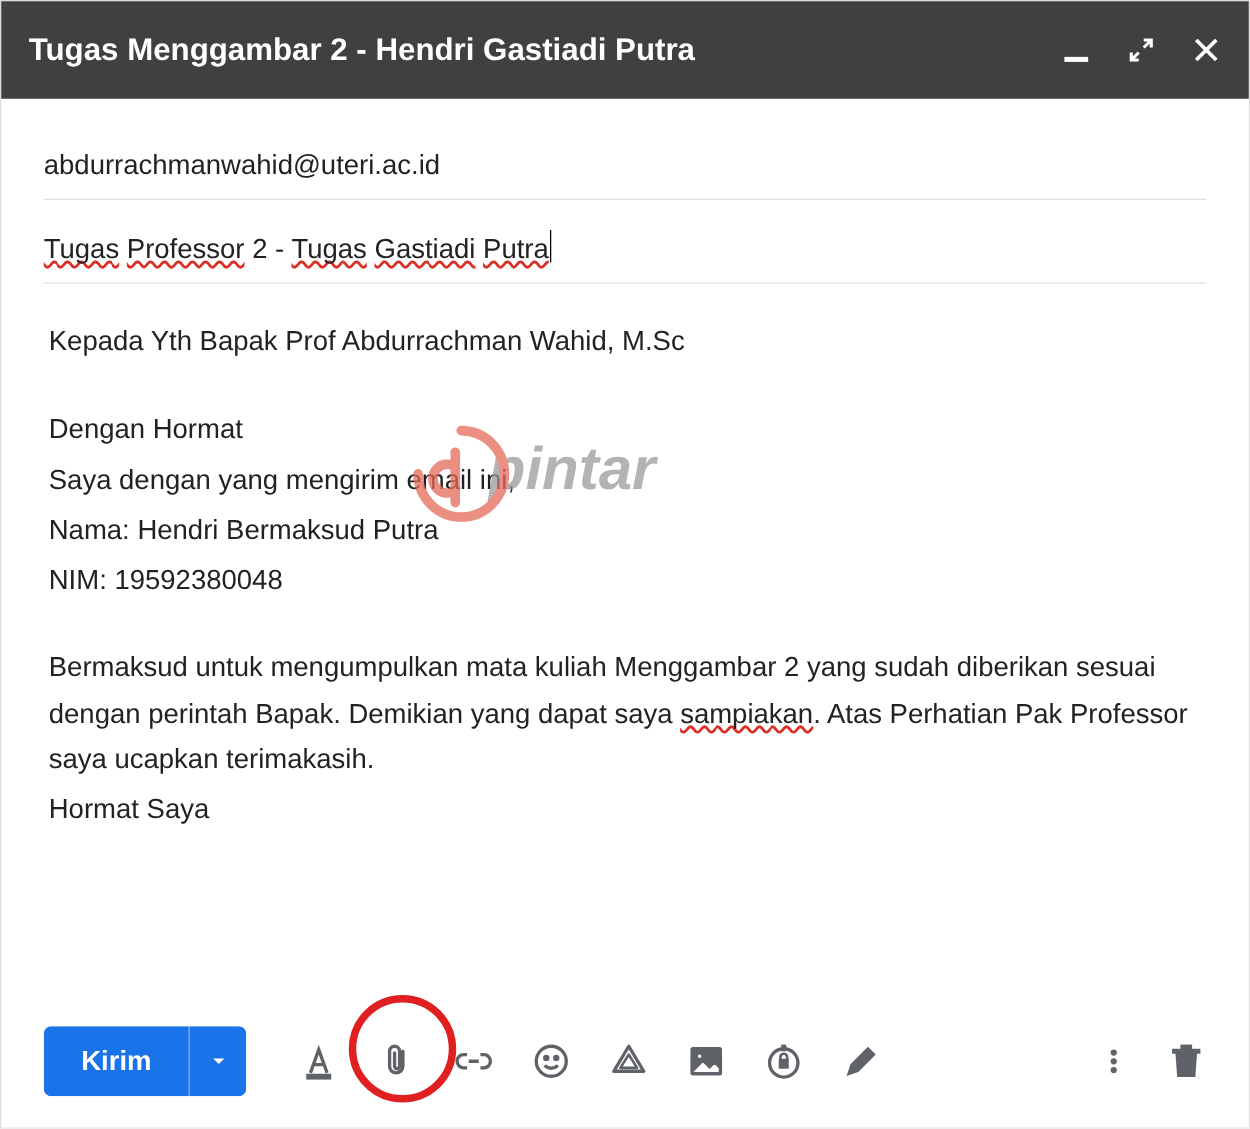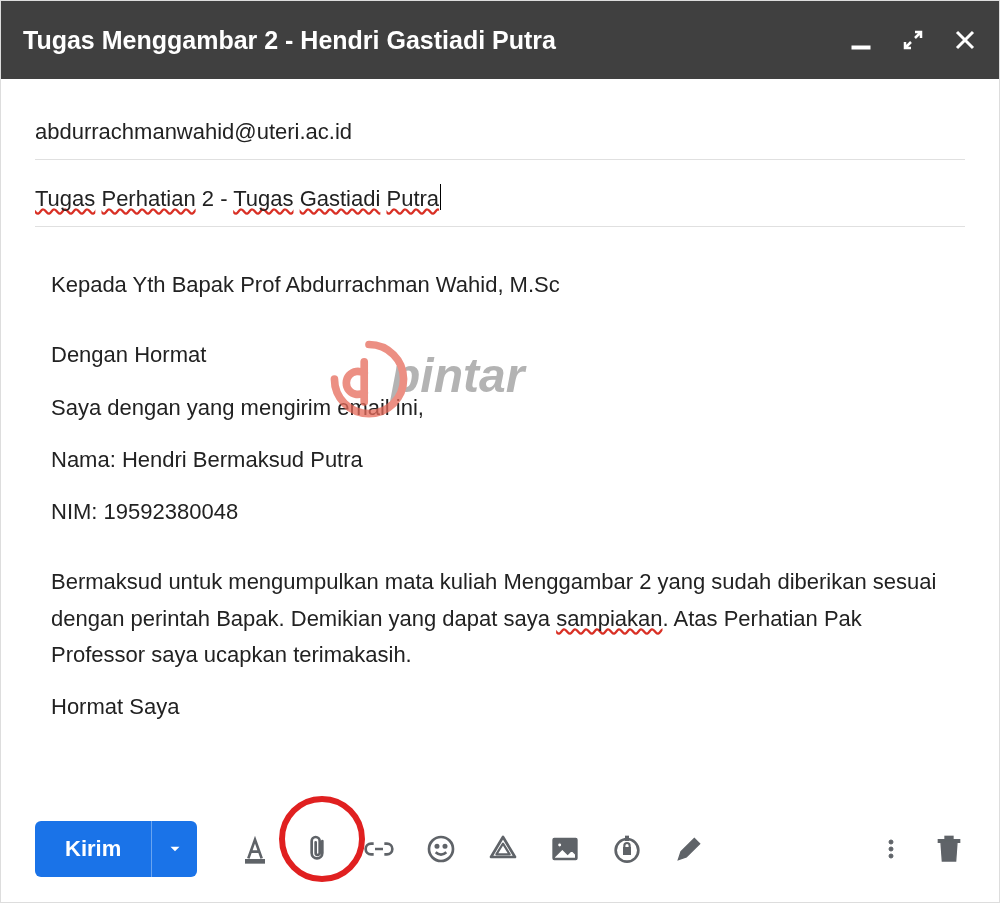--- a/index.html
+++ b/index.html
@@ -17,21 +17,21 @@
   .titlebar .title { font-size: 25px; font-weight: 700; flex: 1; }
   .title-actions { display: flex; gap: 28px; align-items: center; }
   .title-actions .ico { width: 24px; height: 24px; cursor: pointer; fill: #fff; stroke: #fff; }
   .content { flex: 1; padding: 0 34px; display: flex; flex-direction: column; }
   .field-row { border-bottom: 1px solid #e0e0e0; padding: 40px 0 14px 0; font-size: 22px; color: #222; }
   .field-row.subject { padding: 24px 0 14px 0; }
   .subject-text { position: relative; display: inline; }
   .spell { text-decoration: underline wavy #d93025; text-decoration-skip-ink: none; }
   .cursor-caret { display:inline-block; width:1px; height:26px; background:#000; vertical-align:-4px; margin-left:1px; }
   .body-area { padding-top: 24px; font-size: 22px; color: #222; line-height: 1.65; flex:1; }
-  .body-area p { margin: 16px; }
+  .body-area p { margin: 4px; }
   .body-area .block { margin-bottom: 34px; }
   .toolbar {
     height: 96px; display: flex; align-items: center; padding: 0 34px 10px 34px;
   }
   .send-group { display:flex; align-items:stretch; height:56px; border-radius:6px; overflow:hidden; }
   .send-btn {
     background:#1a73e8; color:#fff; border:none; font-size:22px; font-weight:700;
     padding: 0 30px; cursor:pointer; display:flex; align-items:center;
   }
   .send-more {
@@ -79,21 +79,21 @@
   </div>
 
   <div class="content">
 
     <div class="field-row">
       <span>abdurrachmanwahid@uteri.ac.id</span>
     </div>
 
     <div class="field-row subject">
       <span class="subject-text">
-        <span class="spell">Tugas</span><span> </span><span class="spell">Perhatian</span><span> </span><span>2</span><span> - </span><span class="spell">Tugas</span><span> </span><span class="spell">Gastiadi</span><span> </span><span class="spell">Putra</span><span class="cursor-caret"></span>
+        <span class="spell">Tugas</span><span> </span><span class="spell">Professor</span><span> </span><span>2</span><span> - </span><span class="spell">Tugas</span><span> </span><span class="spell">Gastiadi</span><span> </span><span class="spell">Putra</span><span class="cursor-caret"></span>
       </span>
     </div>
 
     <div class="body-area">
       <div class="block">
         <p>Kepada Yth Bapak Prof Abdurrachman Wahid, M.Sc</p>
       </div>
       <div class="block">
         <p>Dengan Hormat</p>
         <p>Saya dengan yang mengirim email ini,</p>

